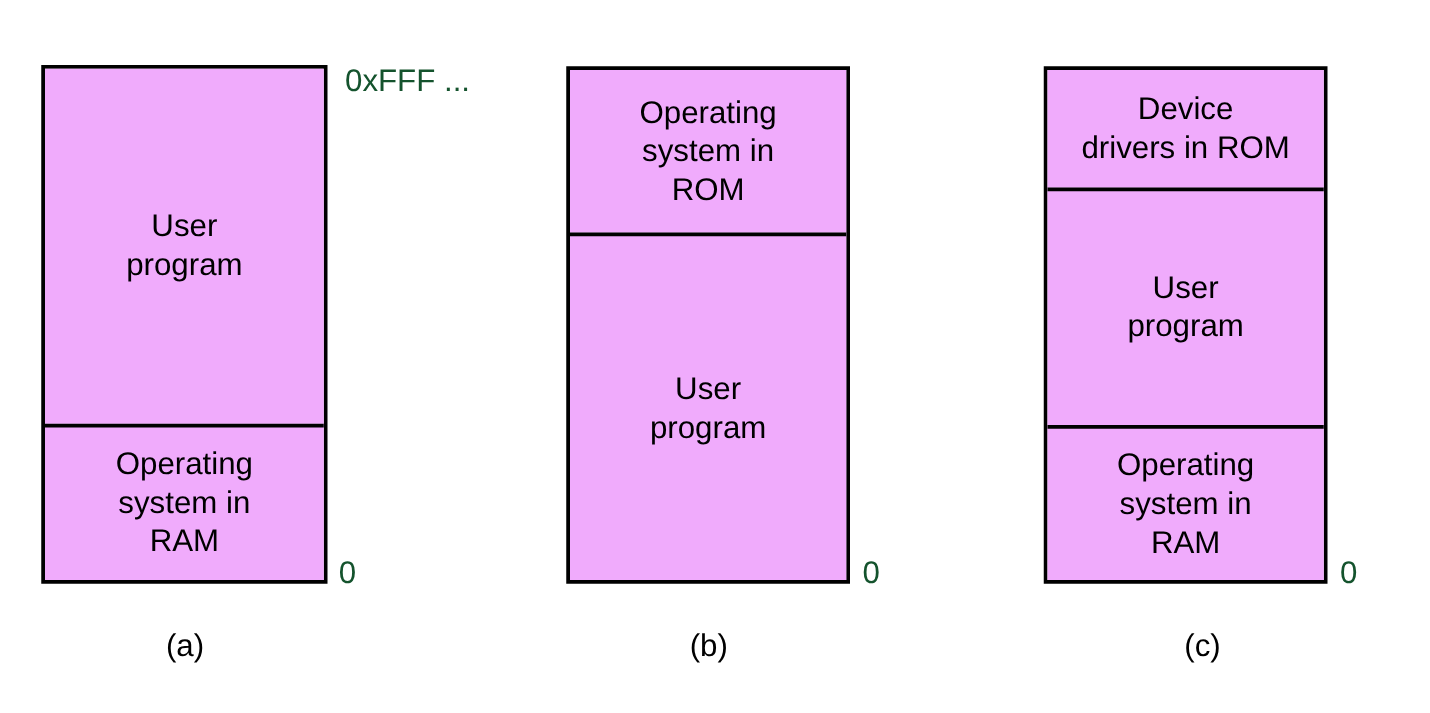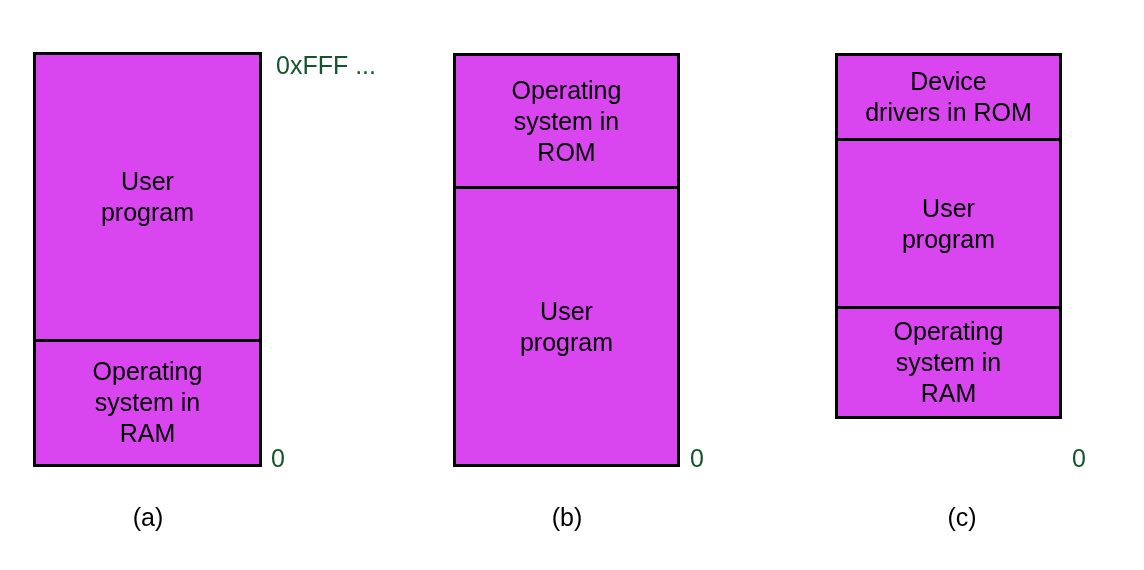--- a/index.html
+++ b/index.html
@@ -36,21 +36,21 @@
     display: flex;
     flex-direction: column;
   }
 
   .segment {
     box-sizing: border-box;
     display: flex;
     align-items: center;
     justify-content: center;
     text-align: center;
-    background: #d946ef;
+    background: #f0abfc;
     padding: 0 6px;
   }
   .segment + .segment {
     border-top: 3px solid #000000;
   }
 
   .segment-label {
     font-size: 25px;
     line-height: 31px;
     letter-spacing: 0px;
@@ -84,21 +84,21 @@
   #caption-a   { left: 88px;  top: 503px; width: 120px; }
 
   
   #box-b { left: 453px; top: 53px; width: 227px; height: 414px; }
   #box-b .seg-0 { height: 132px; }
   #box-b .seg-1 { height: 282px; }
   #addr-b-bot  { left: 690px; top: 444px; }
   #caption-b   { left: 507px; top: 503px; width: 120px; }
 
   
-  #box-c { left: 835px; top: 53px; width: 227px; height: 366px; }
+  #box-c { left: 835px; top: 53px; width: 227px; height: 414px; }
   #box-c .seg-0 { height: 95px; }
   #box-c .seg-1 { height: 193px; }
   #box-c .seg-2 { height: 126px; }
   #addr-c-bot  { left: 1072px; top: 444px; }
   #caption-c   { left: 902px; top: 503px; width: 120px; }
 </style>
 </head>
 <body>
 
 <div id="diagram">

